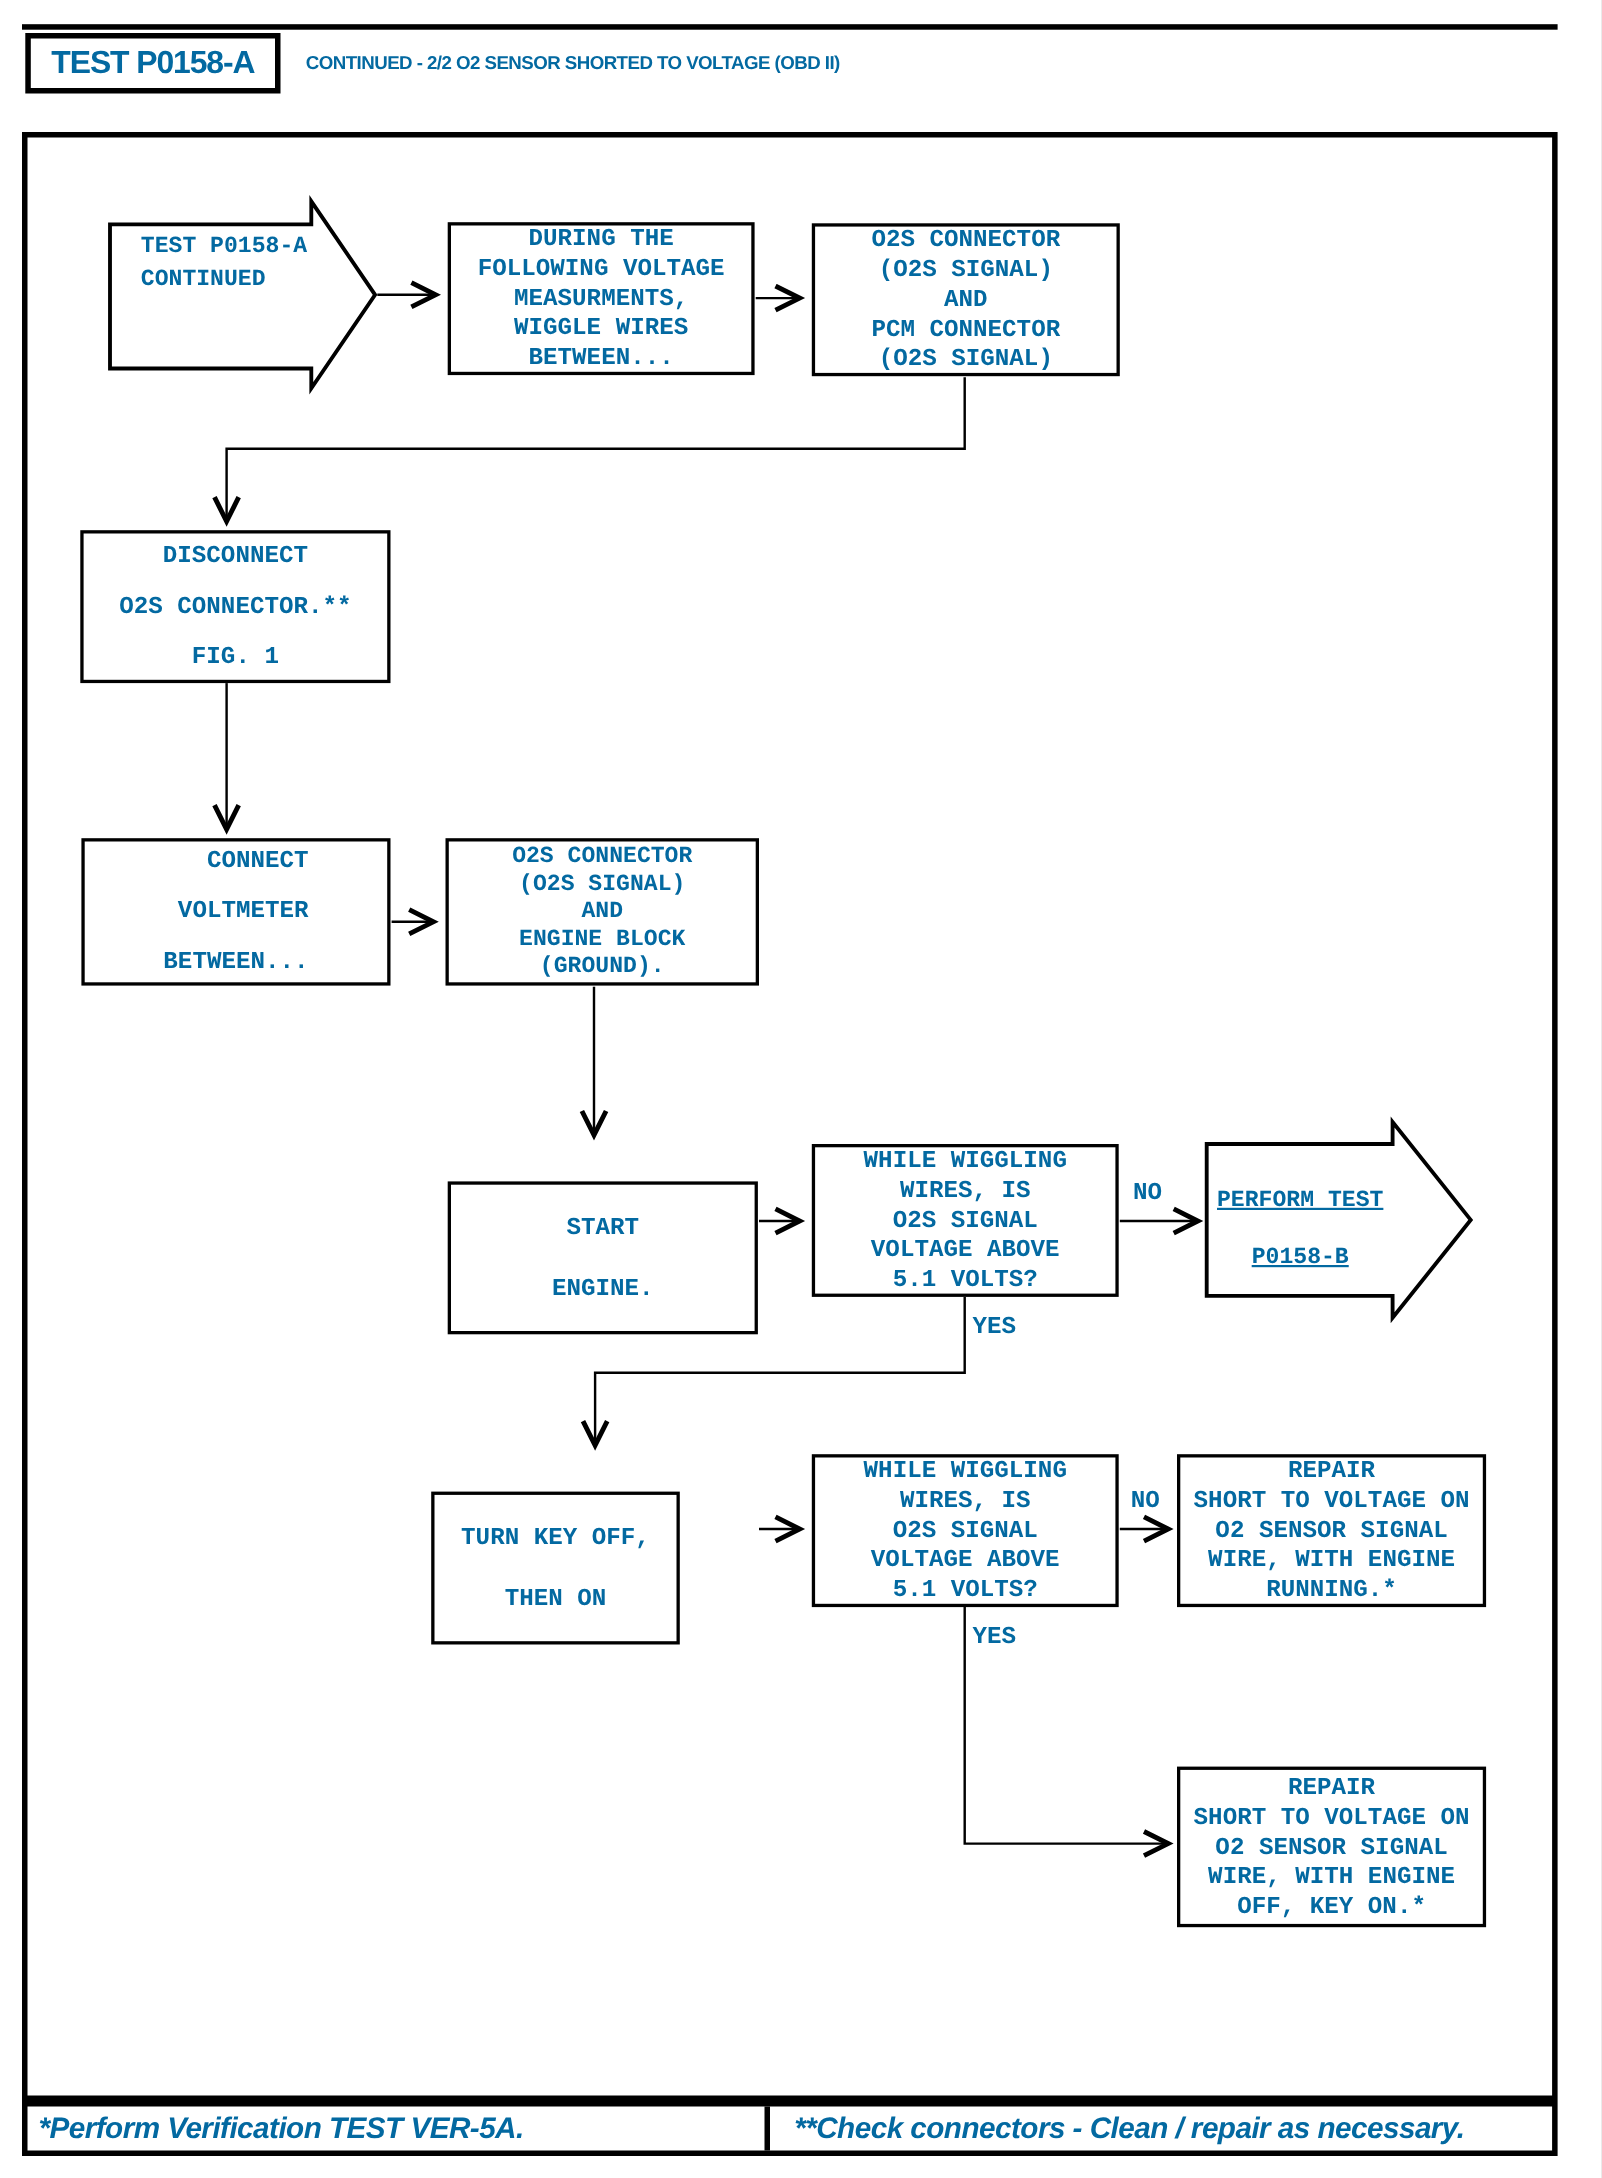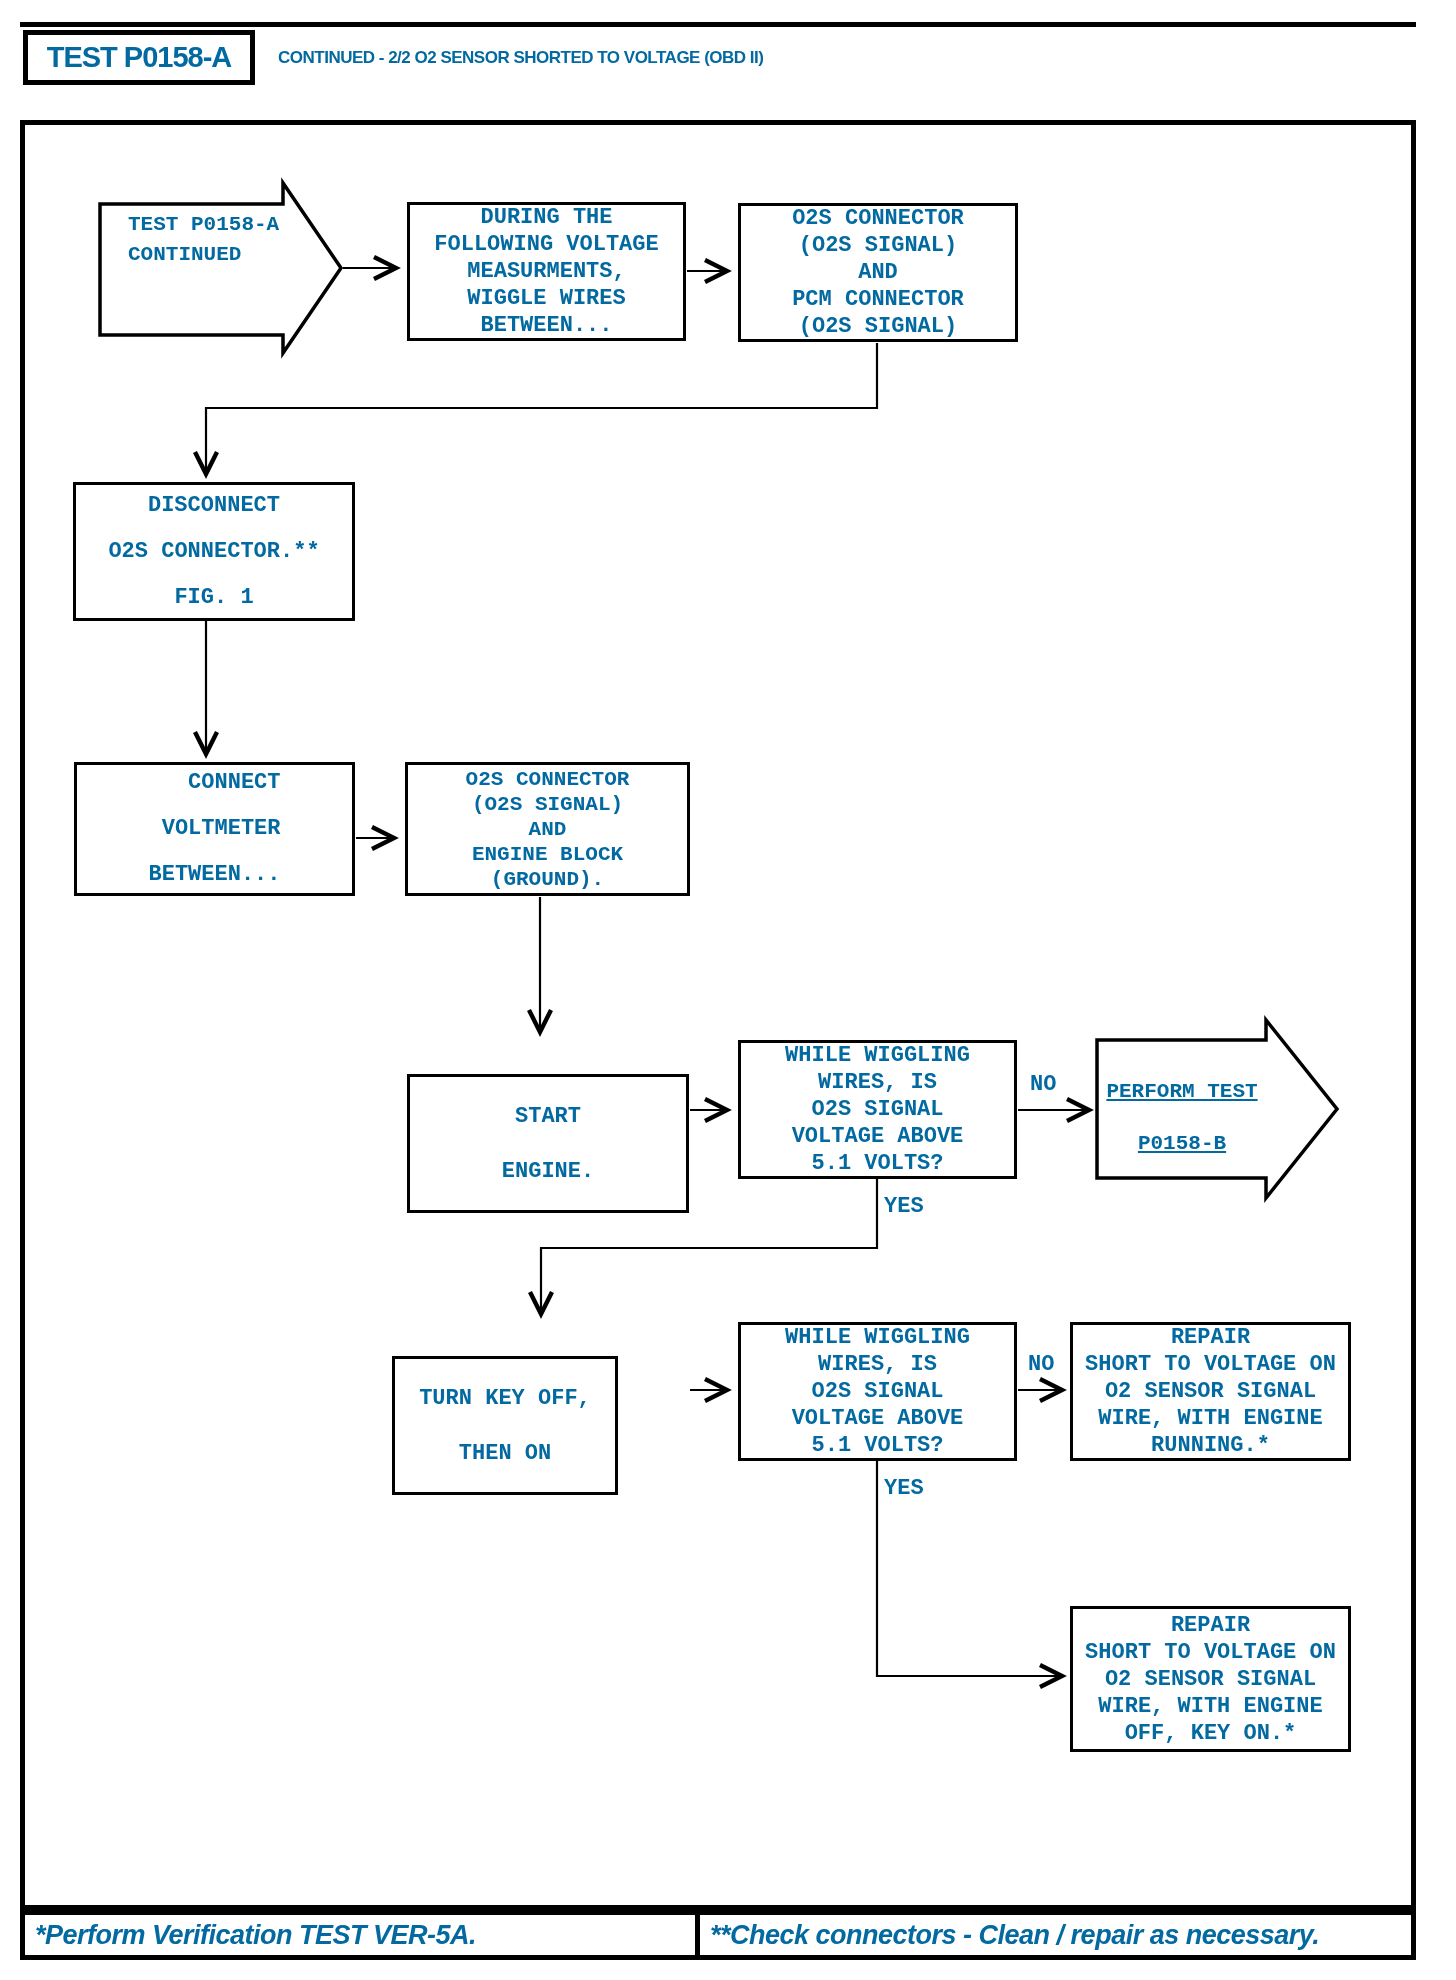--- a/index.html
+++ b/index.html
@@ -21,21 +21,21 @@
   .pent-label{position:absolute;white-space:pre-line;font-size:21px;font-weight:bold;}
   .pent-label.start{left:128px;top:210px;line-height:30px;text-align:left;}
   .pent-label.perform{left:1097px;top:1066px;width:170px;text-align:center;line-height:52px;text-decoration:underline;}
   .edge-label{position:absolute;font-size:22px;font-weight:bold;}
   .lbl-no1{left:1030px;top:1072px;}
   .lbl-yes1{left:884px;top:1194px;}
   .lbl-no2{left:1028px;top:1352px;}
   .lbl-yes2{left:884px;top:1476px;}
   .footer{position:absolute;left:20px;top:1910px;width:1396px;height:50px;border:5px solid #000;
           box-sizing:border-box;display:flex;font-family:"Liberation Sans",sans-serif;
-          font-weight:bold;font-style:italic;font-size:27px;letter-spacing:-0.5px;}
+          font-weight:bold;font-style:italic;font-size:27px;letter-spacing:-0.5px;gap:12px;}
   .footer .cell{display:flex;align-items:center;padding:0 10px;box-sizing:border-box;}
   .footer .cell.left{width:675px;border-right:5px solid #000;}
   .footer .cell.right{flex:1;}
 </style>
 </head>
 <body>
 
 <div class="page">
 
   <div class="rule-top"></div>

